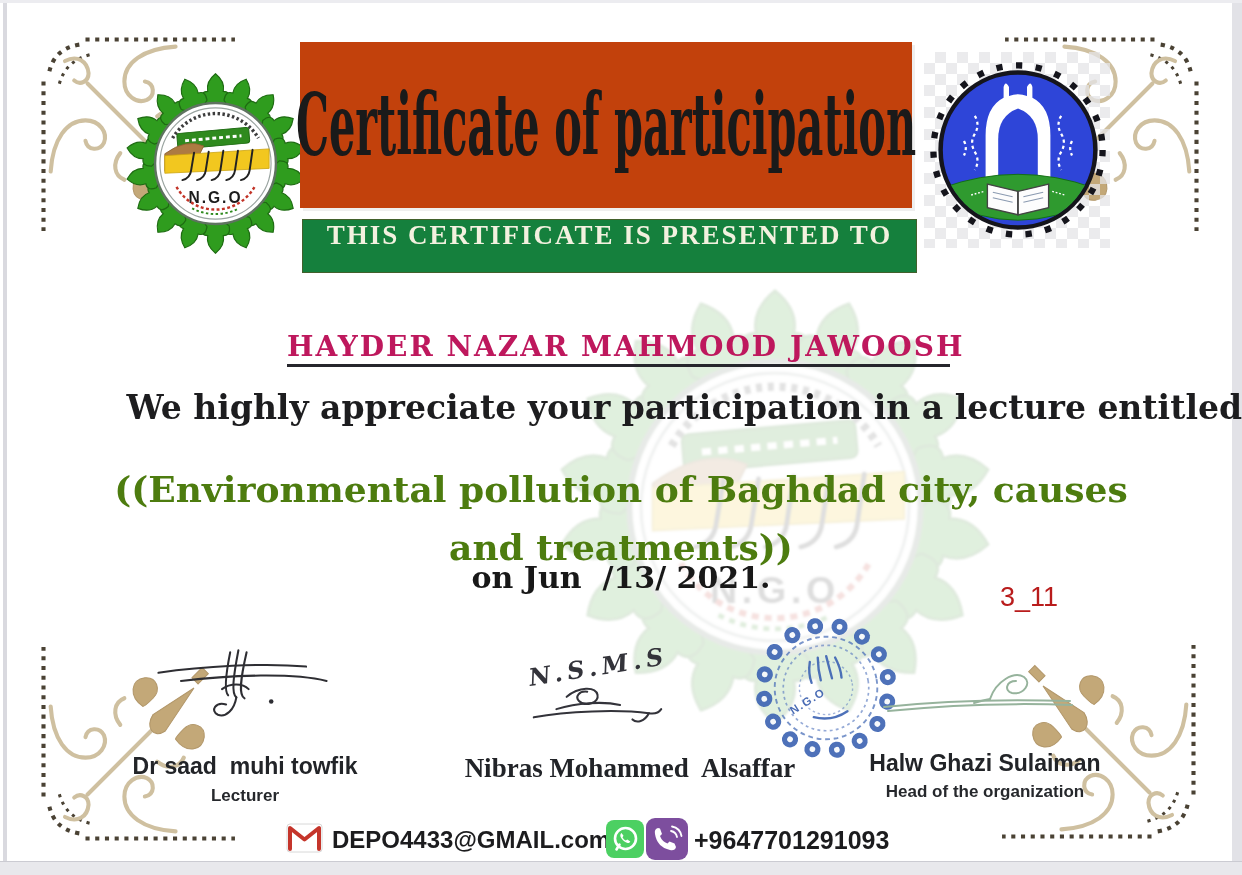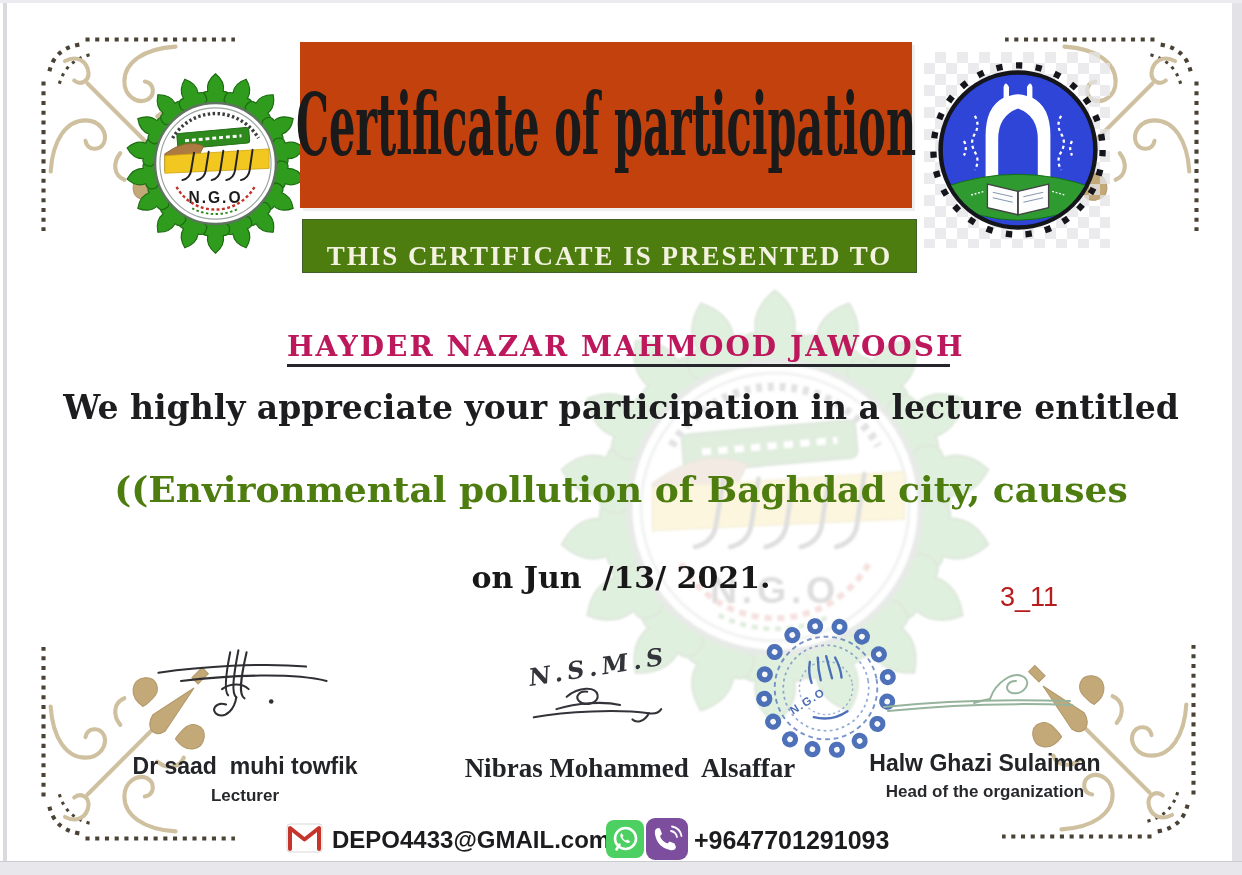--- a/index.html
+++ b/index.html
@@ -15,35 +15,35 @@
   .title-box{
     left:300px;top:42px;width:612px;height:166px;background:#c2410c;
     box-shadow:3px 3px 0 rgba(120,120,120,.12);
     display:flex;align-items:center;justify-content:center;
   }
   .blackletter{
     font-family:"DejaVu Serif",serif;font-weight:900;font-size:56px;color:#1a1a1a;
     transform:scale(0.74,1.52);transform-origin:center;letter-spacing:0px;white-space:nowrap;
   }
   .banner{
-    left:302px;top:219px;width:613px;height:52px;background:#4d7c0f;border:1px solid #42602c;
-    display:flex;align-items:flex-end;justify-content:center;
+    left:302px;top:219px;width:613px;height:52px;background:#15803d;border:1px solid #42602c;
+    display:flex;align-items:flex-start;justify-content:center;
   }
   .banner-text{
     font-family:"Liberation Serif",serif;font-weight:700;font-size:27px;color:#f3f1df;
     letter-spacing:2px;white-space:nowrap;
   }
   .recipient{
     left:287px;top:330px;width:662px;text-align:center;
     font-family:"DejaVu Serif",serif;font-weight:700;font-size:28px;color:#be185d;
     letter-spacing:2px;white-space:nowrap;
   }
   .name-underline{left:287px;top:364px;width:663px;height:3px;background:#26262c;}
   .appreciation{
-    left:0;right:0;top:388px;text-align:center;
+    left:0;right:0;top:388px;text-align:right;
     font-family:"DejaVu Serif",serif;font-weight:700;font-size:33px;color:#1d1d1f;
   }
   .lecture{
     font-family:"DejaVu Serif",serif;font-weight:700;font-size:36px;color:#4d7c0f;
     left:0;right:0;text-align:center;margin-top:24px;
   }
   .date-line{
     left:0;right:0;top:560px;text-align:center;
     font-family:"DejaVu Serif",serif;font-weight:700;font-size:30px;color:#181818;
   }
@@ -209,20 +209,21 @@
 
   <div class="abs banner">
     <div class="banner-text" data-bind="certificate.banner_text">THIS CERTIFICATE IS PRESENTED TO</div>
   </div>
 
   <div class="abs recipient" data-bind="certificate.recipient_name">HAYDER NAZAR MAHMOOD JAWOOSH</div>
   <div class="abs name-underline"></div>
 
   <div class="abs appreciation" data-bind="certificate.appreciation_line">We highly appreciate your participation in a lecture entitled</div>
   <div class="abs lecture" style="top:444px;" data-bind="certificate.lecture_title_line1">((Environmental pollution of Baghdad city, causes</div>
+  <div class="abs lecture" style="top:502px;" data-bind="certificate.lecture_title_line2">and treatments))</div>
   <div class="abs date-line" data-bind="certificate.date_line">on Jun  /13/ 2021.</div>
   <div class="abs ref-tag" data-bind="certificate.reference_tag">3_11</div>
 
   <svg class="abs" style="left:150px;top:642px;" width="185" height="82" viewBox="0 0 180 80">
     <g fill="none" stroke="#2e2e33" stroke-width="2" stroke-linecap="round">
       <path d="M8,30 C50,24 110,20 152,24"></path>
       <path d="M30,38 C80,32 140,30 172,38"></path>
       <path d="M78,10 C74,30 72,48 76,52"></path>
       <path d="M86,8 C81,34 79,50 84,54"></path>
       <path d="M94,10 C88,36 86,52 92,55"></path>

